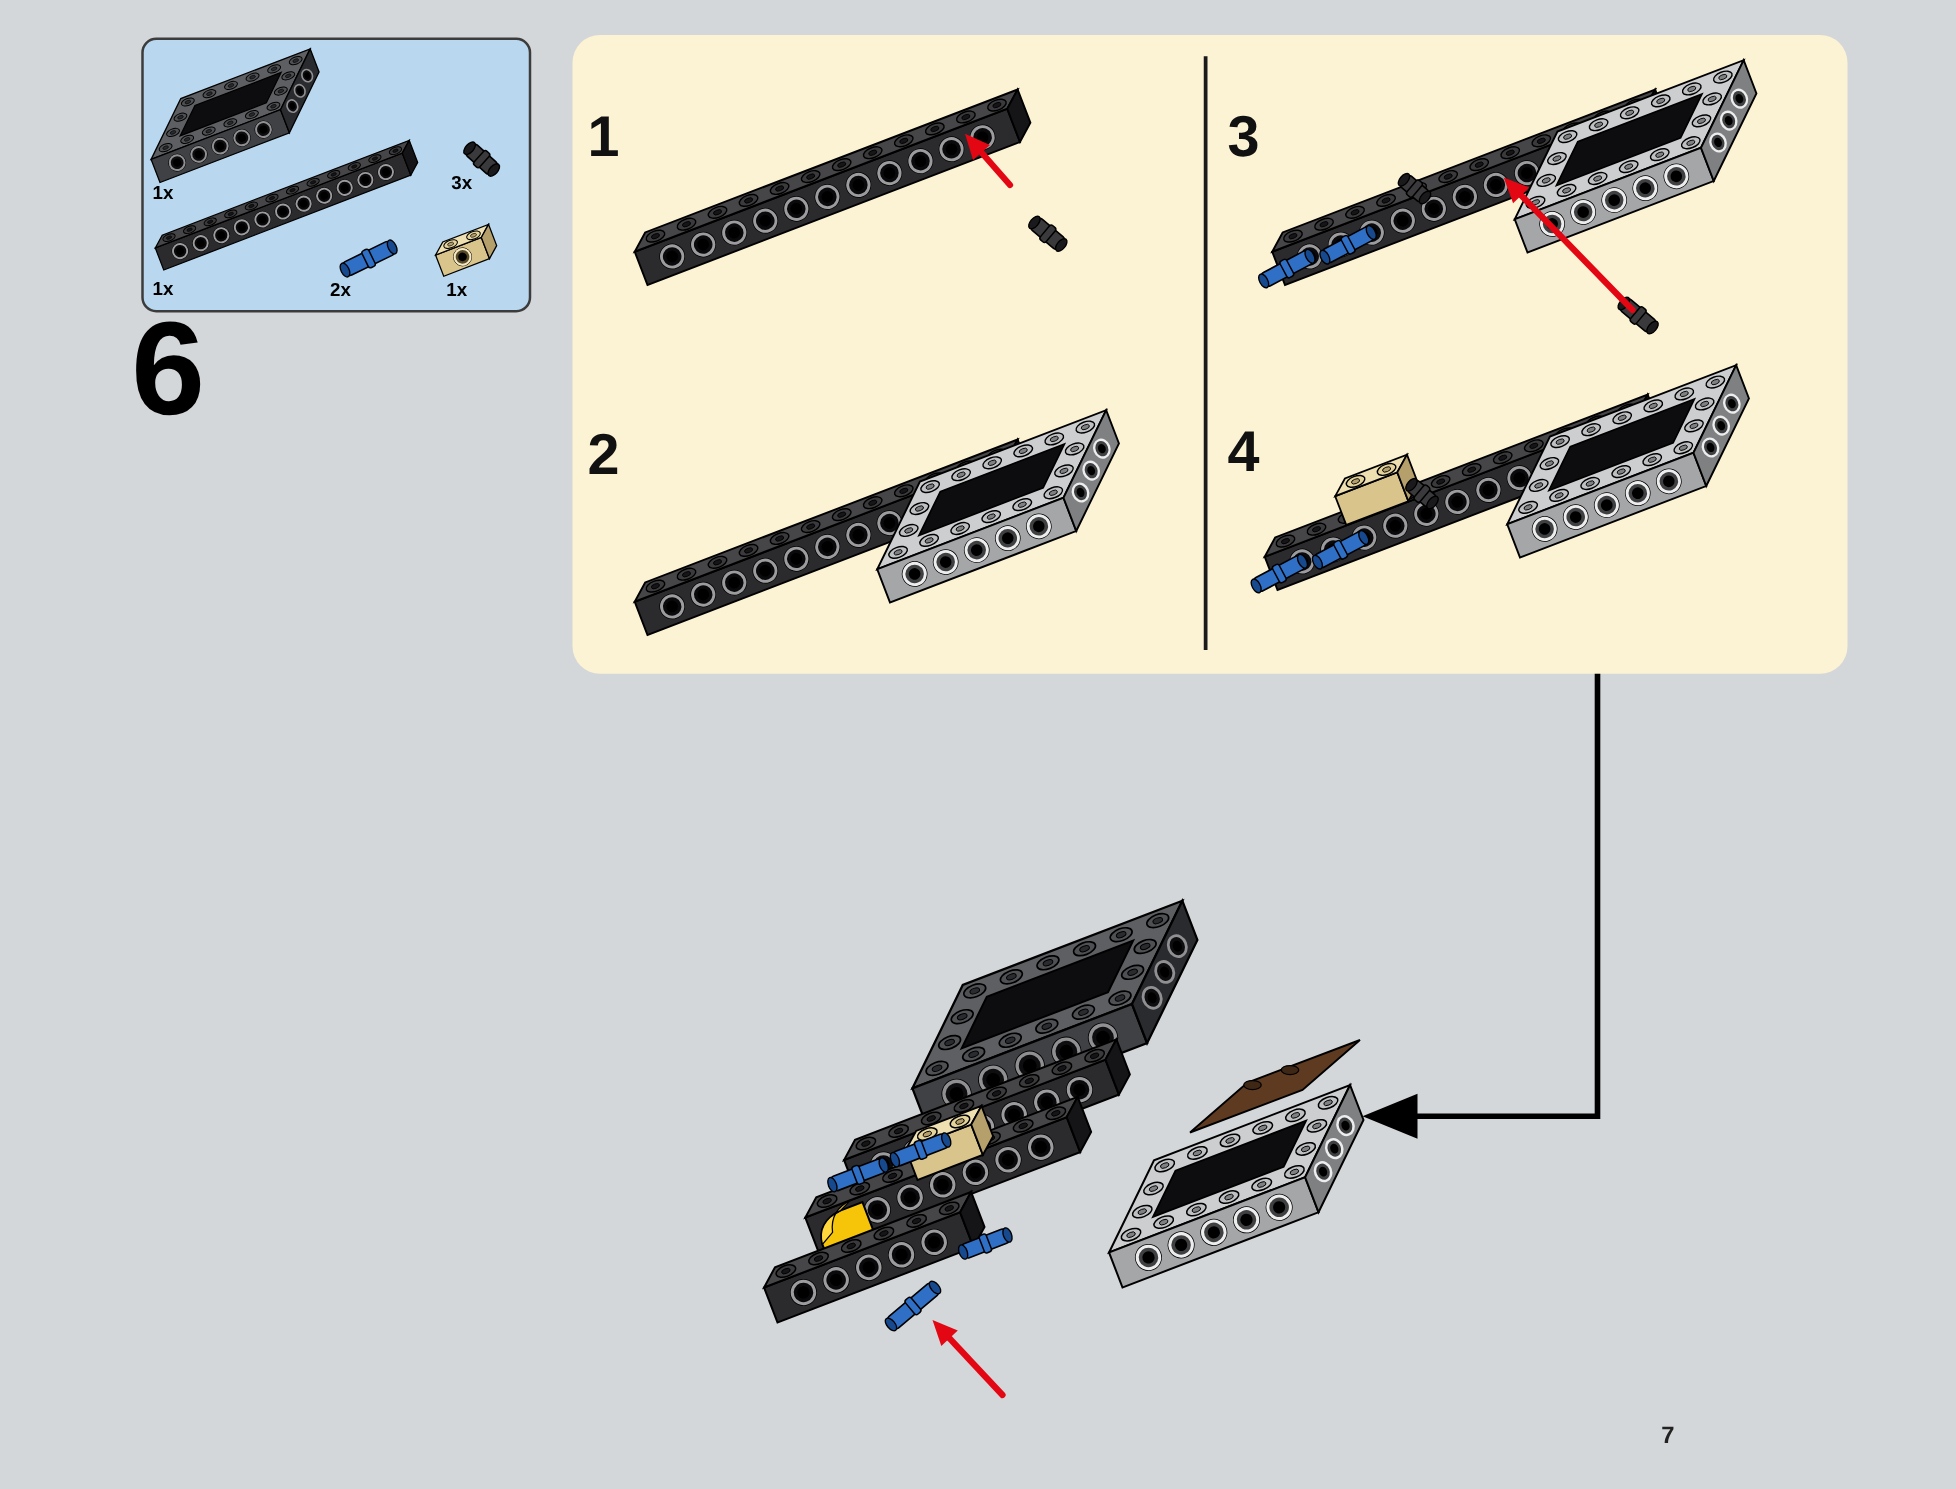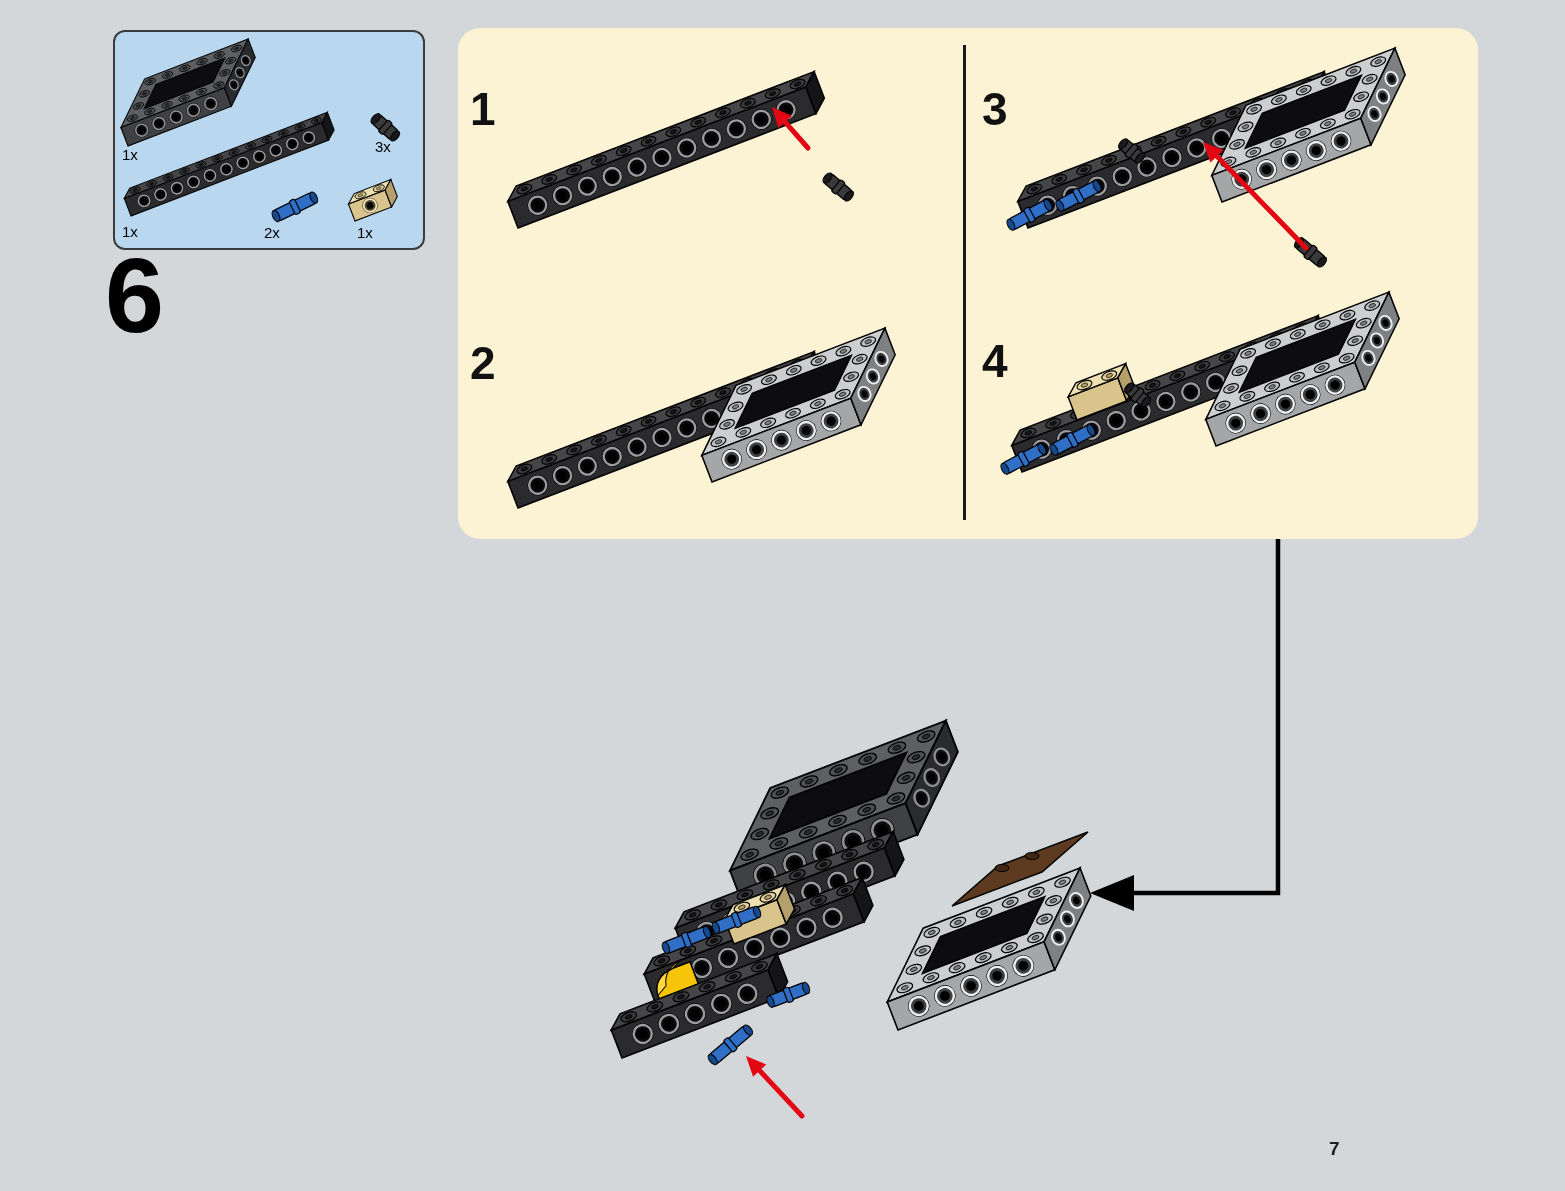--- a/index.html
+++ b/index.html
@@ -16,21 +16,21 @@
   }
   .steps-panel{
     left:458px;top:28px;width:1020px;height:511px;
     background:#fcf2d4;border-radius:22px;
   }
   .divider{
     position:absolute;left:505px;top:17px;width:2.5px;height:475px;
     background:#1a1a1a;
   }
   #illustrations{position:absolute;left:0;top:0;z-index:2;pointer-events:none;}
-  .qty{position:absolute;z-index:3;font-weight:400;font-size:15px;color:#000;line-height:1;}
+  .qty{position:absolute;z-index:3;font-weight:700;font-size:15px;color:#000;line-height:1;}
   .substep-label{position:absolute;z-index:3;font-weight:700;font-size:46px;color:#111;line-height:1;}
   .step-number{position:absolute;left:105px;top:248px;z-index:3;font-weight:700;font-size:106px;color:#000;line-height:0.9;}
   .page-number{position:absolute;left:1329px;top:1139px;z-index:3;font-weight:700;font-size:19px;color:#222;line-height:1;}
 </style>
 </head>
 <body style="background: rgb(212, 215, 217);">
 
 <div class="panel parts-box" style="background: rgb(185, 216, 240);"></div>
 <div class="panel steps-panel" style="background: rgb(252, 242, 212);">
   <div class="divider"></div>
@@ -965,21 +965,21 @@
         <rect x="20" y="-7.5" width="6" height="15" rx="2" fill="#2f6fc6" stroke="#000" stroke-width="1.2"></rect>
         <ellipse cx="0" cy="0" rx="3.2" ry="6" fill="#17498f" stroke="#000" stroke-width="1.1"></ellipse>
       </g>
       <line x1="802" y1="1116" x2="759.6463650072002" y2="1070.6211053648574" stroke="#e30613" stroke-width="5" stroke-linecap="round"></line>
       <polygon points="746,1056 766.225862421386,1064.4802411116173 753.0668675930144,1076.7619696180975" fill="#e30613"></polygon>
     </g>
 </svg>
 
 <div class="qty" style="left:122px;top:147px">1x</div>
 <div class="qty" style="left:122px;top:224px">1x</div>
-<div class="qty" style="left:375px;top:139px">3x</div>
+<div class="qty" style="left:361px;top:139px">3x</div>
 <div class="qty" style="left:264px;top:225px">2x</div>
 <div class="qty" style="left:357px;top:225px">1x</div>
 
 <div class="step-number">6</div>
 
 <div class="substep-label" style="left:470px;top:86px">1</div>
 <div class="substep-label" style="left:470px;top:340px">2</div>
 <div class="substep-label" style="left:982px;top:86px">3</div>
 <div class="substep-label" style="left:982px;top:338px">4</div>
 

